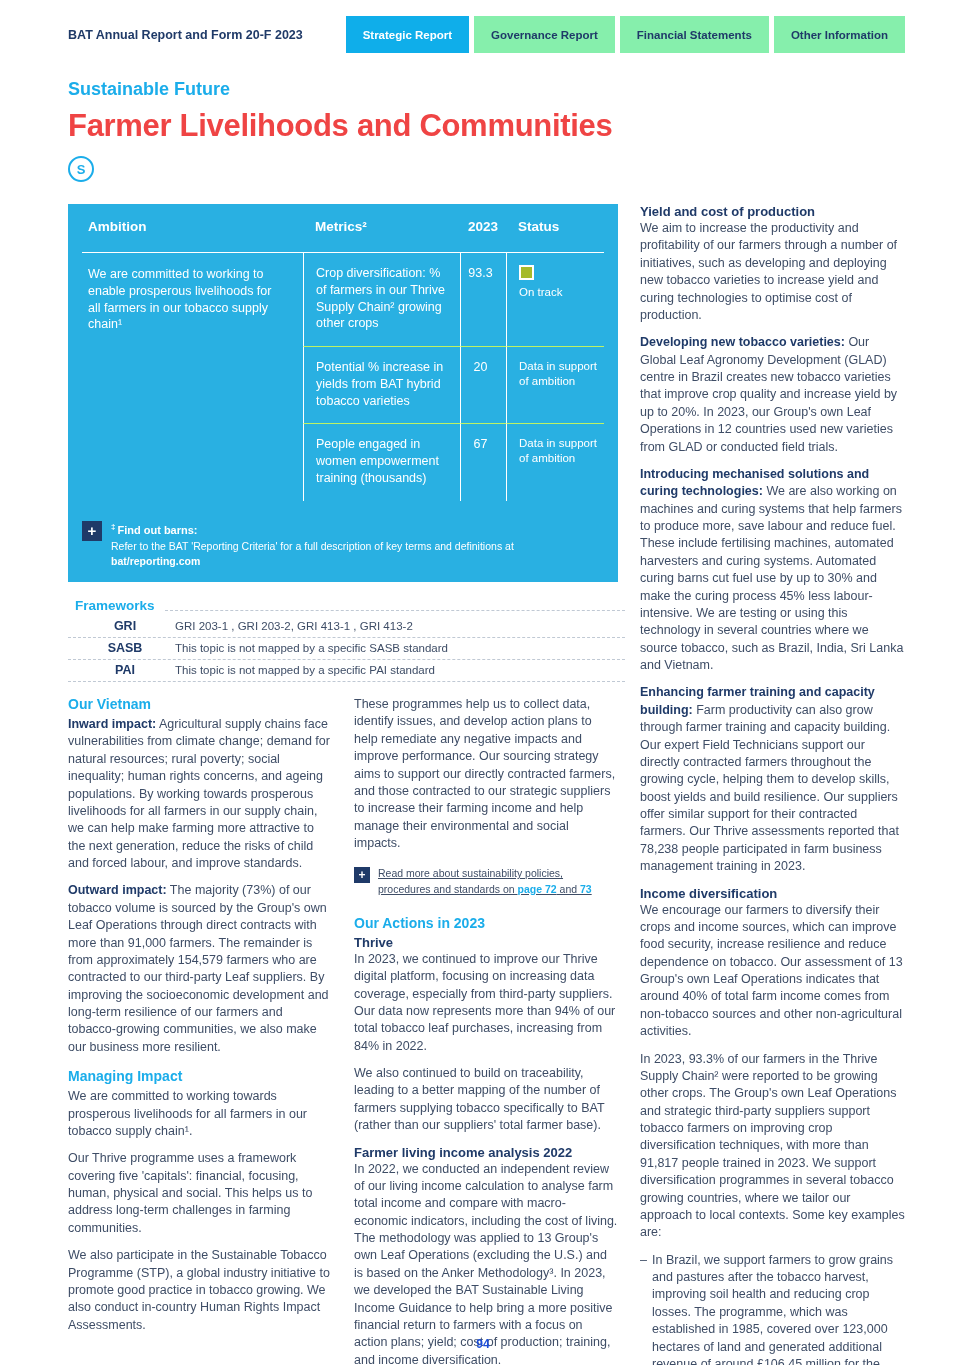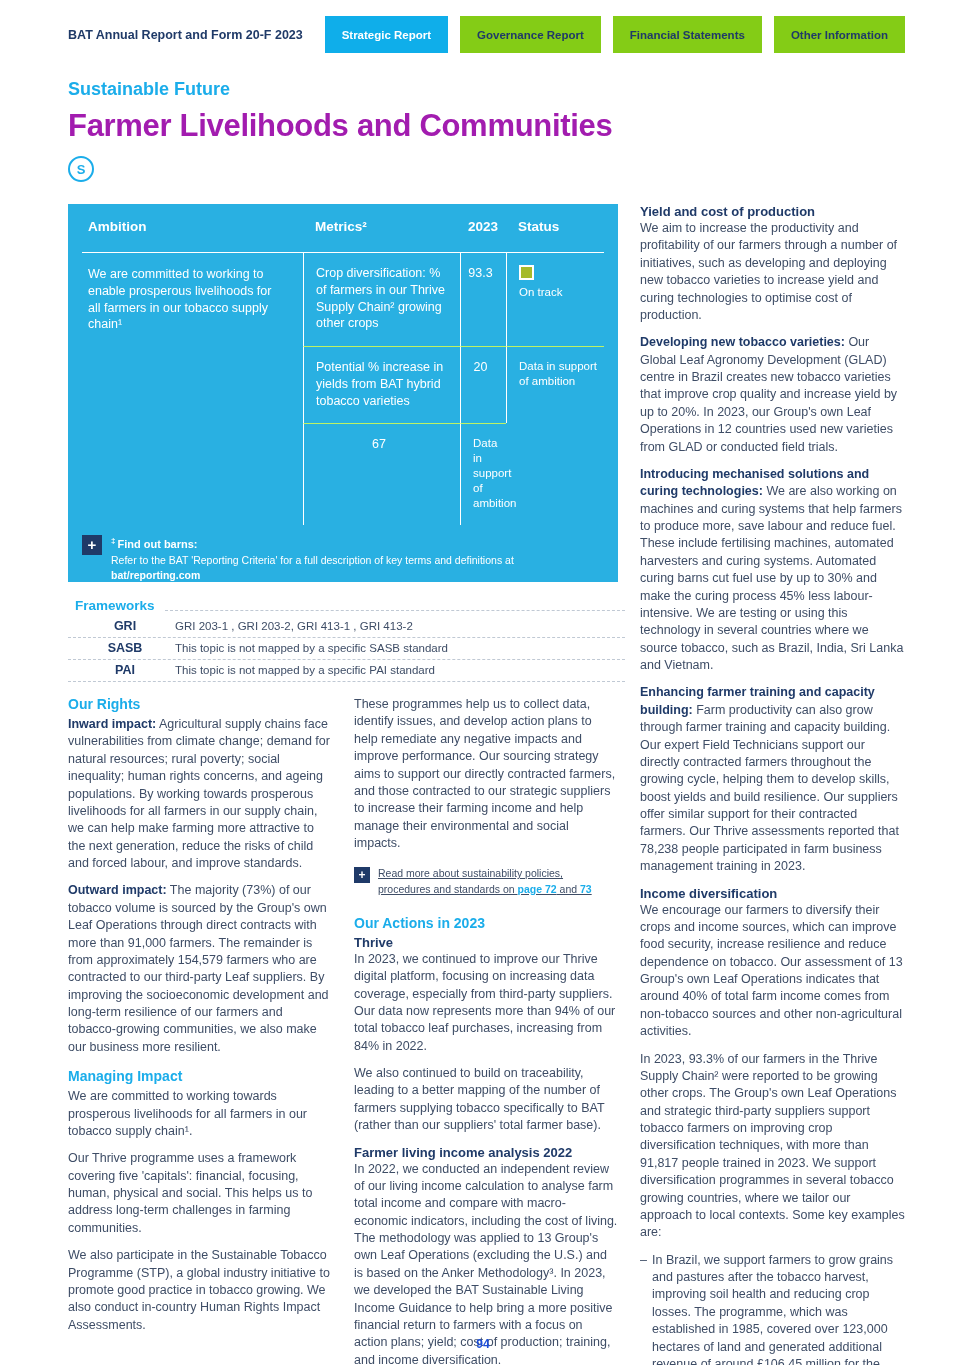--- a/index.html
+++ b/index.html
@@ -8,31 +8,31 @@
     width:966px; height:1365px; position:relative;
     font-family:"Liberation Sans", sans-serif;
     color:#3e4d66;
     -webkit-font-smoothing:antialiased;
   }
   .page { padding:0 61px 0 68px; }
 
   
   .topbar { display:flex; align-items:flex-start; justify-content:space-between; padding-top:16px; }
   .report-title { font-size:12.5px; font-weight:bold; color:#1f3a68; padding-top:12px; white-space:nowrap; }
-  .tabs { display:flex; gap:12px; }
+  .tabs { display:flex; gap:5px; }
   .tab {
     height:37px; display:flex; align-items:center; justify-content:center;
     padding:0 17px; font-size:11.5px; font-weight:bold; color:#1f3a68;
-    background:#84cc16; cursor:pointer; white-space:nowrap;
+    background:#86efac; cursor:pointer; white-space:nowrap;
   }
   .tab.active { background:#0faeea; color:#ffffff; }
 
   
   .eyebrow { margin-top:26px; font-size:18px; font-weight:bold; color:#1badea; }
-  .page-title { margin-top:8px; font-size:31px; font-weight:bold; color:#a21caf; letter-spacing:-0.3px; }
+  .page-title { margin-top:8px; font-size:31px; font-weight:bold; color:#ef4444; letter-spacing:-0.3px; }
   .s-badge {
     margin-top:12px; width:26px; height:26px; border:2px solid #1badea; border-radius:50%;
     display:flex; align-items:center; justify-content:center;
     color:#1badea; font-size:13px; font-weight:bold;
   }
 
   
   .main { display:flex; gap:22px; margin-top:22px; }
   .left-zone { width:550px; flex:none; }
   .col { flex:1; min-width:0; }
@@ -139,20 +139,21 @@
           <div class="amb-cell cell-year">93.3</div>
           <div class="amb-cell cell-status">
             <div class="status-marker"></div>
             <span>On track</span>
           </div>
 
           <div class="amb-cell cell-metric rowline">Potential % increase in yields from BAT hybrid tobacco varieties</div>
           <div class="amb-cell cell-year rowline">20</div>
           <div class="amb-cell cell-status rowline">Data in support of ambition</div>
 
+          <div class="amb-cell cell-metric rowline">People engaged in women empowerment training (thousands)</div>
           <div class="amb-cell cell-year rowline">67</div>
           <div class="amb-cell cell-status rowline">Data in support of ambition</div>
         </div>
         <div class="amb-foot">
           <div class="plus-icon">+</div>
           <div class="foot-text">
             <div class="foot-title"><span class="foot-marker">‡</span><span>Find out barns:</span></div>
             <span>Refer to the BAT 'Reporting Criteria' for a full description of key terms and definitions at </span><span class="foot-link">bat/reporting.com</span>
           </div>
         </div>
@@ -173,21 +174,21 @@
         </div>
         <div class="fw-row">
           <div class="fw-label">PAI</div>
           <div class="fw-value">This topic is not mapped by a specific PAI standard</div>
         </div>
       </div>
 
       <div class="text-cols">
 
         <div class="col">
-          <div class="h-cyan first">Our Rights</div>
+          <div class="h-cyan first">Our Vietnam</div>
           <p class="para"><span class="lead">Inward impact:</span><span> Agricultural supply chains face vulnerabilities from climate change; demand for natural resources; rural poverty; social inequality; human rights concerns, and ageing populations. By working towards prosperous livelihoods for all farmers in our supply chain, we can help make farming more attractive to the next generation, reduce the risks of child and forced labour, and improve standards.</span></p>
           <p class="para"><span class="lead">Outward impact:</span><span> The majority (73%) of our tobacco volume is sourced by the Group's own Leaf Operations through direct contracts with more than 91,000 farmers. The remainder is from approximately 154,579 farmers who are contracted to our third-party Leaf suppliers. By improving the socioeconomic development and long-term resilience of our farmers and tobacco-growing communities, we also make our business more resilient.</span></p>
           <div class="h-cyan">Managing Impact</div>
           <p class="para">We are committed to working towards prosperous livelihoods for all farmers in our tobacco supply chain¹.</p>
           <p class="para">Our Thrive programme uses a framework covering five 'capitals': financial, focusing, human, physical and social. This helps us to address long-term challenges in farming communities.</p>
           <p class="para">We also participate in the Sustainable Tobacco Programme (STP), a global industry initiative to promote good practice in tobacco growing. We also conduct in-country Human Rights Impact Assessments.</p>
         </div>
 
         <div class="col">
           <p class="para">These programmes help us to collect data, identify issues, and develop action plans to help remediate any negative impacts and improve performance. Our sourcing strategy aims to support our directly contracted farmers, and those contracted to our strategic suppliers to increase their farming income and help manage their environmental and social impacts.</p>

